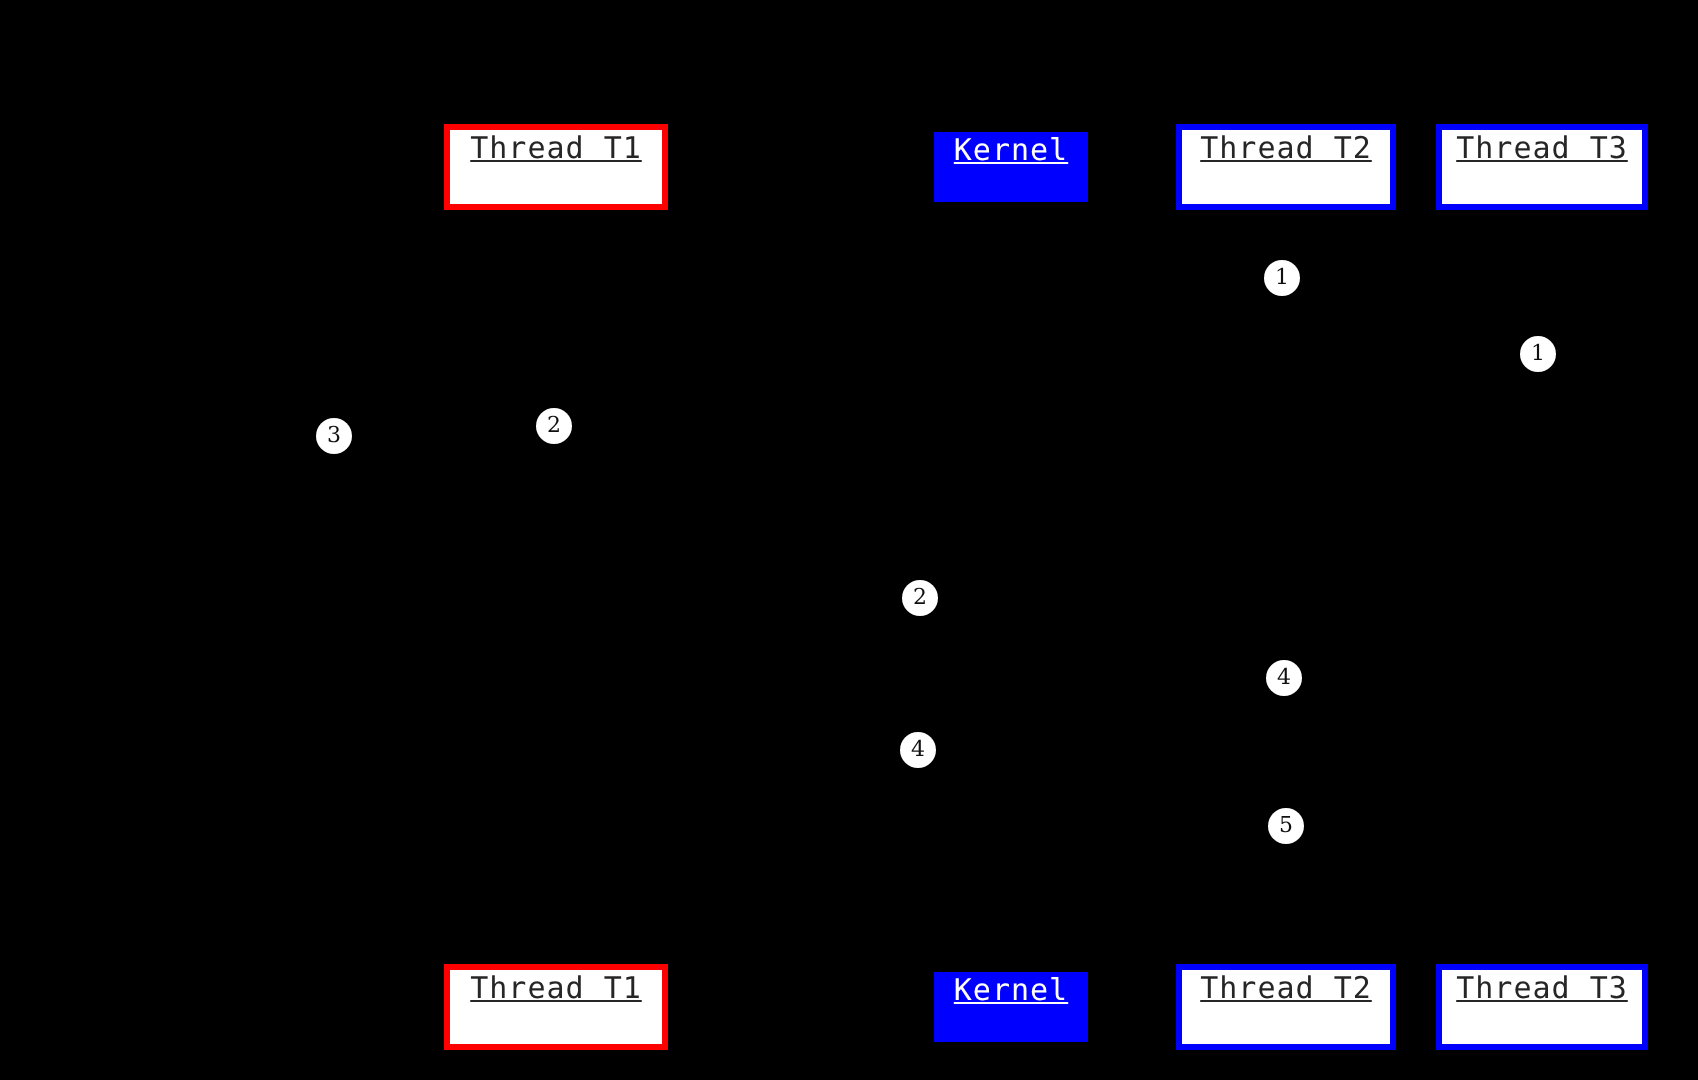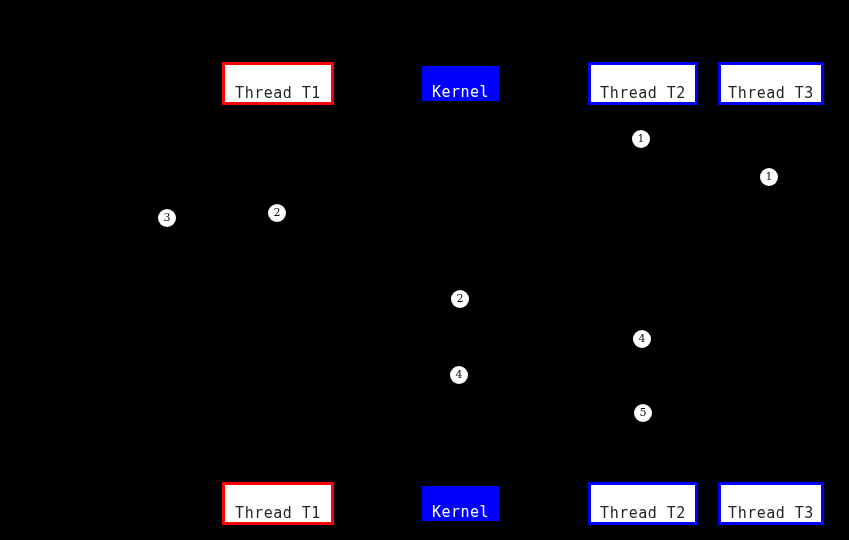--- a/index.html
+++ b/index.html
@@ -24,35 +24,37 @@
     position: absolute;
     left: 0; top: 0;
     width: 849px;
     height: 540px;
     pointer-events: none;
   }
   .node-box {
     position: absolute;
     box-sizing: border-box;
     display: flex;
-    align-items: flex-end;
+    align-items: flex-start;
     justify-content: center;
     white-space: nowrap;
     letter-spacing: 0.5px;
+    text-decoration: underline;
   }
   .node-box.outlined {
     background: #ffffff;
     color: #262626;
     font-size: 15px;
     font-weight: 400;
   }
   .node-box.filled {
     color: #ffffff;
     font-size: 15px;
     font-weight: 400;
+    margin-left: 45px;
   }
   .step-badge {
     position: absolute;
     width: 18px;
     height: 18px;
     border-radius: 50%;
     background: #ffffff;
     color: #101010;
     font-family: "DejaVu Serif", serif;
     font-size: 11px;

